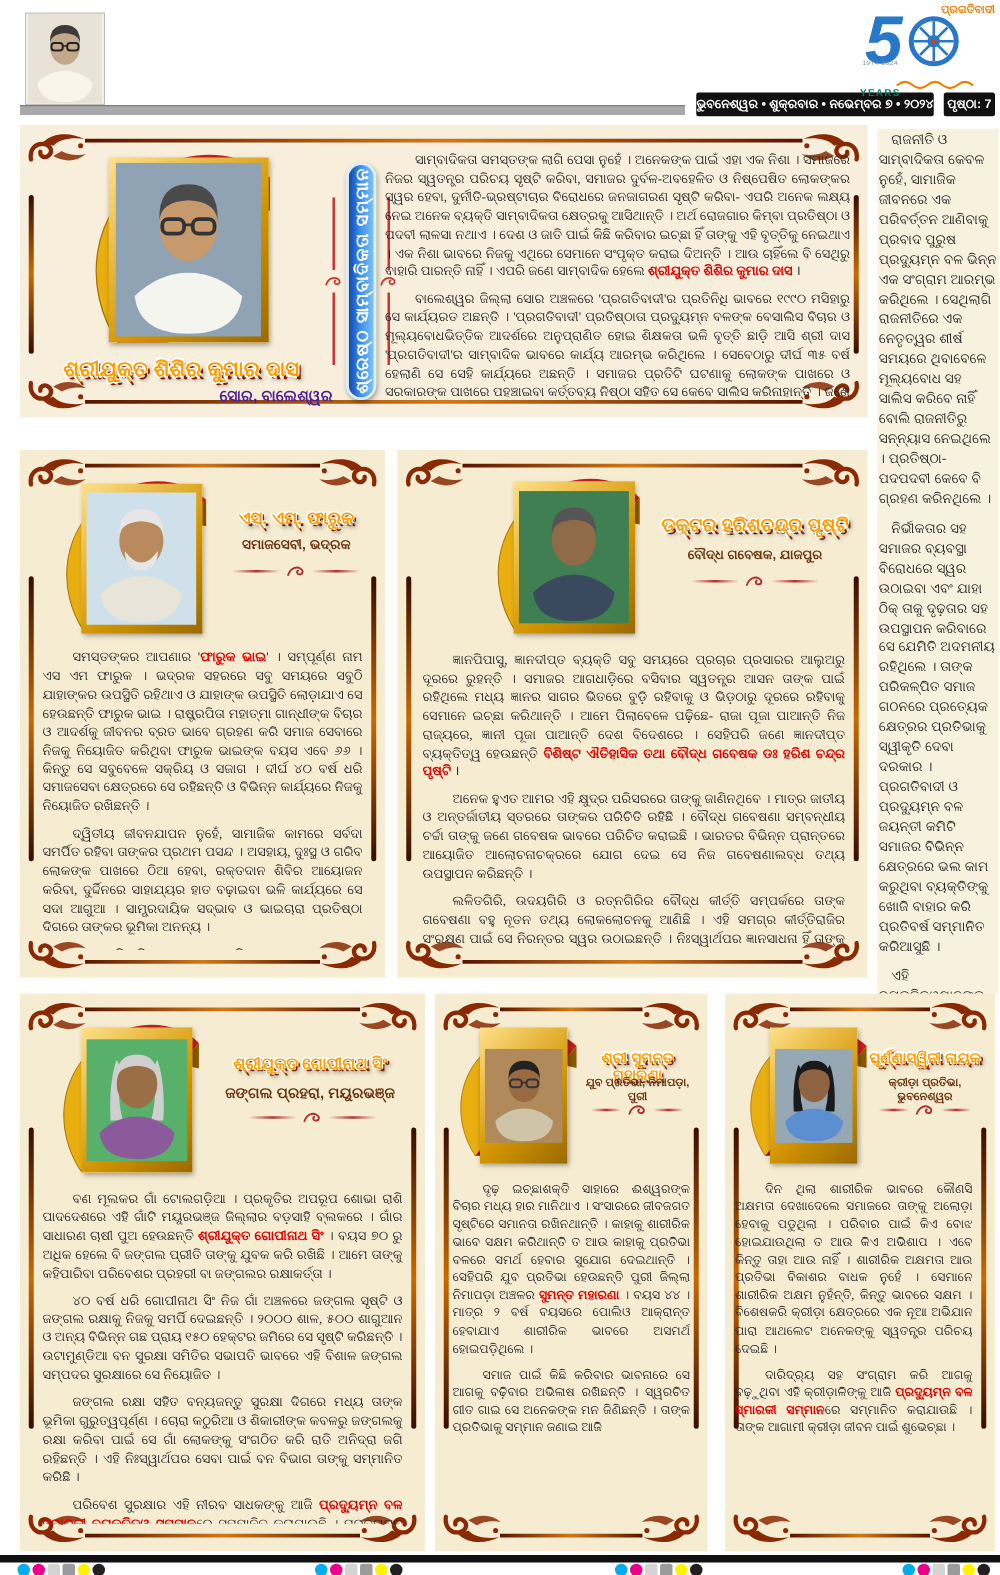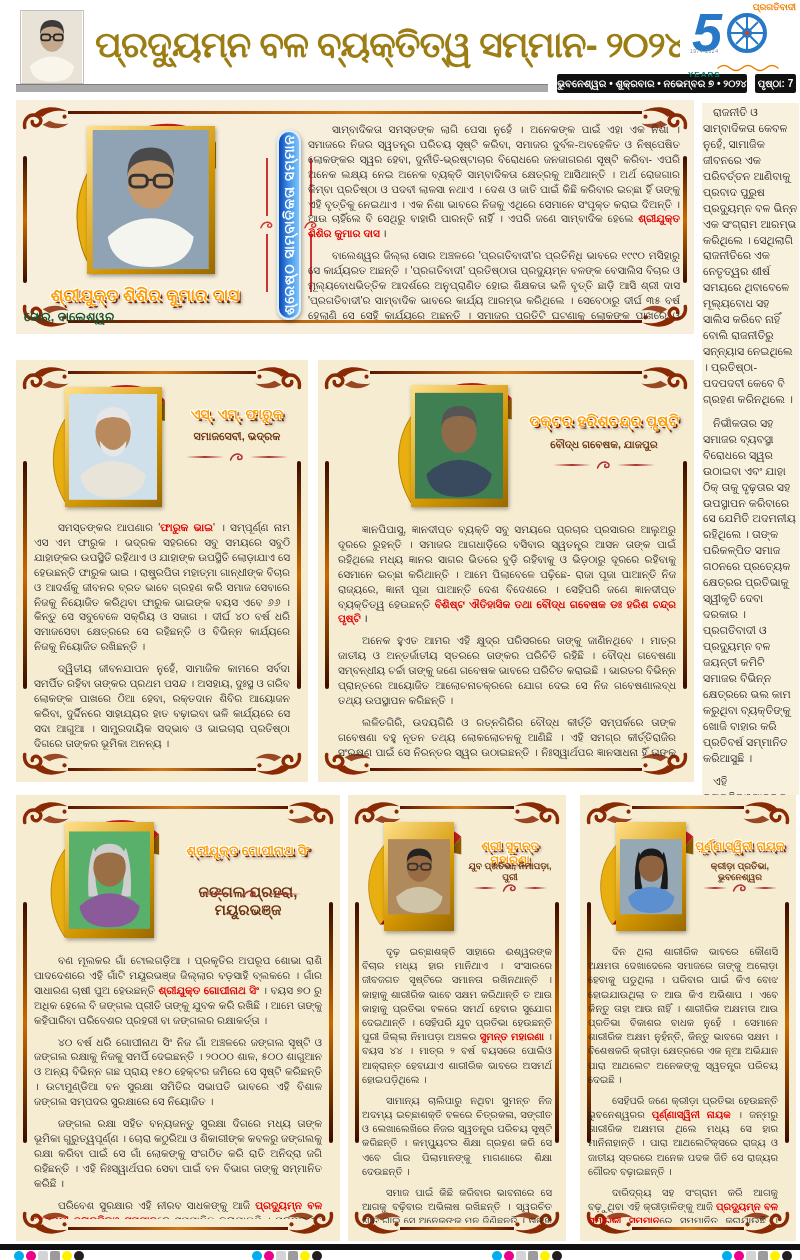--- a/index.html
+++ b/index.html
@@ -45,26 +45,26 @@
   .photo{position:absolute;left:22%;top:4%;width:58%;height:86%;padding:4px;
          background:linear-gradient(135deg,#ffe08a,#d29500 60%,#9a6a00);box-shadow:1px 2px 4px rgba(0,0,0,.35);}
   .photo svg{display:block;width:100%;height:100%;}
   
   .name3d{font-weight:bold;color:#ff9d00;
           text-shadow:-1px -1px 0 #fff,1px -1px 0 #fff,-1px 1px 0 #fff,2px 2px 0 #7a2000,3px 3px 3px rgba(0,0,0,.35);}
   .sub{font-weight:bold;color:#6b3410;}
   .divi{display:flex;align-items:center;justify-content:center;gap:4px;color:#b03030;}
   .divi .bar{width:38px;height:2px;background:linear-gradient(90deg,rgba(176,48,48,0),#b03030,rgba(176,48,48,0));}
   .divi svg{width:18px;height:10px;}
-  .bodytext{position:absolute;font-size:10.5px;line-height:1.42;text-align:justify;color:#262626;overflow:hidden;}
+  .bodytext{position:absolute;font-size:10.5px;line-height:1.42;text-align:justify;color:#262626;overflow:hidden;font-family:Liberation Serif, serif;}
   .para{margin:0 0 7px 0;text-indent:24px;}
   .hl{color:#e00000;font-weight:bold;}
   
   .fname{position:absolute;text-align:center;font-size:17px;}
-  .floc{position:absolute;text-align:left;font-size:12.5px;font-weight:bold;color:#14532d;}
+  .floc{position:absolute;text-align:right;font-size:12.5px;font-weight:bold;color:#4c1d95;}
   .badge-name{position:absolute;text-align:center;}
   .badge-sub{position:absolute;text-align:center;}
   
   #pill-group{position:absolute;left:244px;top:30px;width:58px;height:190px;display:flex;align-items:center;justify-content:center;gap:3px;}
   .pill-orn{display:flex;flex-direction:column;align-items:center;color:#cc3333;}
   .pill-orn .vline{width:2px;height:58px;background:#cc3333;}
   .pill-orn svg{width:14px;height:18px;}
   #pill{width:36px;height:186px;border-radius:19px;border:2px solid #dceeff;
         background:linear-gradient(90deg,#0d47b0,#3b8de8 45%,#7dc4f8);
         box-shadow:1px 2px 4px rgba(0,0,0,.35);display:flex;align-items:center;justify-content:center;}
@@ -106,21 +106,20 @@
 </svg>
 
 <div id="page">
 
   <div id="masthead">
     <div id="founder">
       <svg style="--pbg:#e0ddd5;--skin:#c9a27a;--hair:#3a3a3a;--shirt:#efefea;--glasses:#222">
           <use href="#sym-person"></use>
         </svg>
     </div>
-    <div id="main-title">ପ୍ରଦ୍ୟୁମ୍ନ ବଳ ବ୍ୟକ୍ତିତ୍ୱ ସମ୍ମାନ- ୨୦୨୪</div>
     <div id="gray-rule"></div>
     <div id="dateline" class="blackbox">ଭୁବନେଶ୍ୱର • ଶୁକ୍ରବାର • ନଭେମ୍ବର ୭ • ୨୦୨୪</div>
     <div id="pagebox" class="blackbox">ପୃଷ୍ଠା: 7</div>
     <div id="logo50">
       <div id="logo-top">ପ୍ରଗତିବାଦୀ</div>
       <div id="logo-5">5</div>
       <svg id="logo-wheel" viewBox="0 0 42 42">
         <circle cx="21" cy="21" r="18" fill="#fff" stroke="#2878c8" stroke-width="4"></circle>
         <g stroke="#2878c8" stroke-width="2">
           <line x1="21" y1="5" x2="21" y2="37"></line>
@@ -352,21 +351,21 @@
           <path class="rb-fold" d="M132 44 L150 22 L150 48 Z"></path>
           <path class="rb-red2" d="M30 152 L70 152 L48 130 Z"></path>
         </svg>
       <div class="photo">
         <svg style="--pbg:#58b06a;--skin:#9a6f45;--hair:#cfcfcf;--hairlong:#cfcfcf;--shirt:#8a5a9a">
             <use href="#sym-person"></use>
           </svg>
       </div>
     </div>
     <div class="badge-name name3d" style="left:150px;top:48px;width:164px;font-size:13px;">ଶ୍ରୀଯୁକ୍ତ ଗୋପୀନାଥ ସିଂ</div>
-    <div class="badge-sub sub" style="left:150px;top:88px;width:164px;font-size:15px;">ଜଙ୍ଗଲ ପ୍ରହରା, ମୟୂରଭଞ୍ଜ</div>
+    <div class="badge-sub sub" style="left:150px;top:72px;width:164px;font-size:12px;">ଜଙ୍ଗଲ ପ୍ରହରା, ମୟୂରଭଞ୍ଜ</div>
     <div class="divi" style="position:absolute;left:150px;top:94px;width:164px;">
       <div class="b r"></div>
         <div class="bar"></div>
         <svg viewBox="0 0 30 20">
           <use href="#sym-curl-small"></use>
         </svg>
         <div class="bar"></div>
     </div>
     <div class="bodytext" style="left:18px;top:158px;width:288px;height:266px;">
         <p class="para"><span>ବଣ ମୂଲକର ଗାଁ ଟୋଲଗଡ଼ିଆ । ପ୍ରକୃତିର ଅପରୂପ ଶୋଭା ରାଶି ପାଦଦେଶରେ ଏହି ଗାଁଟି ମୟୂରଭଞ୍ଜ ଜିଲ୍ଲାର ବଡ଼ସାହି ବ୍ଲକରେ । ଗାଁର ସାଧାରଣ ଚାଷୀ ପୁଅ ହେଉଛନ୍ତି </span><span class="hl">ଶ୍ରୀଯୁକ୍ତ ଗୋପୀନାଥ ସିଂ</span><span> । ବୟସ ୭୦ ରୁ ଅଧିକ ହେଲେ ବି ଜଙ୍ଗଲ ପ୍ରୀତି ତାଙ୍କୁ ଯୁବକ କରି ରଖିଛି । ଆମେ ତାଙ୍କୁ କହିପାରିବା ପରିବେଶର ପ୍ରହରୀ ବା ଜଙ୍ଗଲର ରକ୍ଷାକର୍ତ୍ତା ।</span></p>
@@ -418,21 +417,20 @@
     <div class="badge-sub sub" style="left:112px;top:66px;width:100px;font-size:9px;">ଯୁବ ପ୍ରତିଭା, ନିମାପଡ଼ା, ପୁରୀ</div>
     <div class="divi" style="position:absolute;left:112px;top:88px;width:100px;">
       <div class="bar" style="width:24px;"></div>
         <svg viewBox="0 0 30 20">
           <use href="#sym-curl-small"></use>
         </svg>
         <div class="bar" style="width:24px;"></div>
     </div>
     <div class="bodytext" style="left:14px;top:150px;width:190px;height:278px;font-size:10px;">
         <p class="para"><span>ଦୃଢ଼ ଇଚ୍ଛାଶକ୍ତି ସାହାରେ ଈଶ୍ୱରଙ୍କ ବିଚାର ମଧ୍ୟ ହାର ମାନିଥାଏ । ସଂସାରରେ ଜୀବଜଗତ ସୃଷ୍ଟିରେ ସମାନତା ରଖିନଥାନ୍ତି । କାହାକୁ ଶାରୀରିକ ଭାବେ ସକ୍ଷମ କରିଥାନ୍ତି ତ ଆଉ କାହାକୁ ପ୍ରତିଭା ବଳରେ ସମର୍ଥ ହେବାର ସୁଯୋଗ ଦେଇଥାନ୍ତି । ସେହିପରି ଯୁବ ପ୍ରତିଭା ହେଉଛନ୍ତି ପୁରୀ ଜିଲ୍ଲା ନିମାପଡ଼ା ଅଞ୍ଚଳର </span><span class="hl">ସୁମନ୍ତ ମହାରଣା</span><span> । ବୟସ ୪୪ । ମାତ୍ର ୨ ବର୍ଷ ବୟସରେ ପୋଲିଓ ଆକ୍ରାନ୍ତ ହେବାଯାଏ ଶାରୀରିକ ଭାବରେ ଅସମର୍ଥ ହୋଇପଡ଼ିଥିଲେ ।</span></p>
-        <p class="para"><span>ସାମାନ୍ୟ ଚାଲିପାରୁ ନଥିବା ସୁମନ୍ତ ନିଜ ଅଦମ୍ୟ ଇଚ୍ଛାଶକ୍ତି ବଳରେ ଚିତ୍ରକଳା, ସଙ୍ଗୀତ ଓ ଲେଖାଲେଖିରେ ନିଜର ସ୍ୱତନ୍ତ୍ର ପରିଚୟ ସୃଷ୍ଟି କରିଛନ୍ତି । କମ୍ପ୍ୟୁଟର ଶିକ୍ଷା ଗ୍ରହଣ କରି ସେ ଏବେ ଗାଁର ପିଲାମାନଙ୍କୁ ମାଗଣାରେ ଶିକ୍ଷା ଦେଉଛନ୍ତି ।</span></p>
         <p class="para"><span>ସମାଜ ପାଇଁ କିଛି କରିବାର ଭାବନାରେ ସେ ଆଗକୁ ବଢ଼ିବାର ଅଭିଳାଷ ରଖିଛନ୍ତି । ସ୍ୱରଚିତ ଗୀତ ଗାଇ ସେ ଅନେକଙ୍କ ମନ ଜିଣିଛନ୍ତି । ତାଙ୍କ ପ୍ରତିଭାକୁ ସମ୍ମାନ ଜଣାଇ ଆଜି </span></p>
       </div>
   </div>
 
   <div class="obox" id="card-5" style="left:580px;top:795px;width:216px;height:446px;">
       <div class="oline t"></div>
       <div class="oline b"></div>
       <div class="vbar l"></div>
       <div class="vbar r"></div>
       <div class="corner tl">
@@ -472,21 +470,20 @@
     <div class="badge-sub sub" style="left:110px;top:66px;width:100px;font-size:9px;">କ୍ରୀଡ଼ା ପ୍ରତିଭା, ଭୁବନେଶ୍ୱର</div>
     <div class="divi" style="position:absolute;left:110px;top:88px;width:100px;">
       <div class="bar" style="width:24px;"></div>
         <svg viewBox="0 0 30 20">
           <use href="#sym-curl-small"></use>
         </svg>
         <div class="bar" style="width:24px;"></div>
     </div>
     <div class="bodytext" style="left:8px;top:150px;width:190px;height:278px;font-size:10px;">
         <p class="para"><span>ଦିନ ଥିଲା ଶାରୀରିକ ଭାବରେ କୌଣସି ଅକ୍ଷମତା ଦେଖାଦେଲେ ସମାଜରେ ତାଙ୍କୁ ଅଲୋଡ଼ା ହେବାକୁ ପଡୁଥିଲା । ପରିବାର ପାଇଁ କିଏ ବୋଝ ହୋଇଯାଉଥିଲା ତ ଆଉ କିଏ ଅଭିଶାପ । ଏବେ କିନ୍ତୁ ତାହା ଆଉ ନାହିଁ । ଶାରୀରିକ ଅକ୍ଷମତା ଆଉ ପ୍ରତିଭା ବିକାଶର ବାଧକ ନୁହେଁ । ସେମାନେ ଶାରୀରିକ ଅକ୍ଷମ ନୁହଁନ୍ତି, କିନ୍ତୁ ଭାବରେ ସକ୍ଷମ । ବିଶେଷକରି କ୍ରୀଡ଼ା କ୍ଷେତ୍ରରେ ଏକ ନୂଆ ଅଭିଯାନ ପାରା ଆଥଲେଟ ଅନେକଙ୍କୁ ସ୍ୱତନ୍ତ୍ର ପରିଚୟ ଦେଇଛି ।</span></p>
-        <p class="para"><span>ସେହିପରି ଜଣେ କ୍ରୀଡ଼ା ପ୍ରତିଭା ହେଉଛନ୍ତି ଭୁବନେଶ୍ୱରର </span><span class="hl">ପୂର୍ଣ୍ଣାସ୍ୱିନୀ ନାୟକ</span><span> । ଜନ୍ମରୁ ଶାରୀରିକ ଅକ୍ଷମତା ଥିଲେ ମଧ୍ୟ ସେ ହାର ମାନିନାହାନ୍ତି । ପାରା ଆଥଲେଟିକ୍ସରେ ରାଜ୍ୟ ଓ ଜାତୀୟ ସ୍ତରରେ ଅନେକ ପଦକ ଜିତି ସେ ରାଜ୍ୟର ଗୌରବ ବଢ଼ାଇଛନ୍ତି ।</span></p>
         <p class="para"><span>ଦାରିଦ୍ର୍ୟ ସହ ସଂଗ୍ରାମ କରି ଆଗକୁ ବଢ଼ୁଥିବା ଏହି କ୍ରୀଡ଼ାଳିଙ୍କୁ ଆଜି </span><span class="hl">ପ୍ରଦ୍ୟୁମ୍ନ ବଳ ସ୍ମାରକୀ ସମ୍ମାନ</span><span>ରେ ସମ୍ମାନିତ କରାଯାଉଛି । ତାଙ୍କ ଆଗାମୀ କ୍ରୀଡ଼ା ଜୀବନ ପାଇଁ ଶୁଭେଚ୍ଛା ।</span></p>
       </div>
   </div>
 
   <div id="footbar"></div>
   <div class="cmyk" style="left:14px;">
       <div class="dot" style="background: rgb(0, 173, 238);"></div>
       <div class="dot" style="background: rgb(236, 0, 140);"></div>
       <div class="dot sq" style="background: rgb(212, 212, 212);"></div>
       <div class="dot sq" style="background: rgb(155, 155, 155);"></div>

